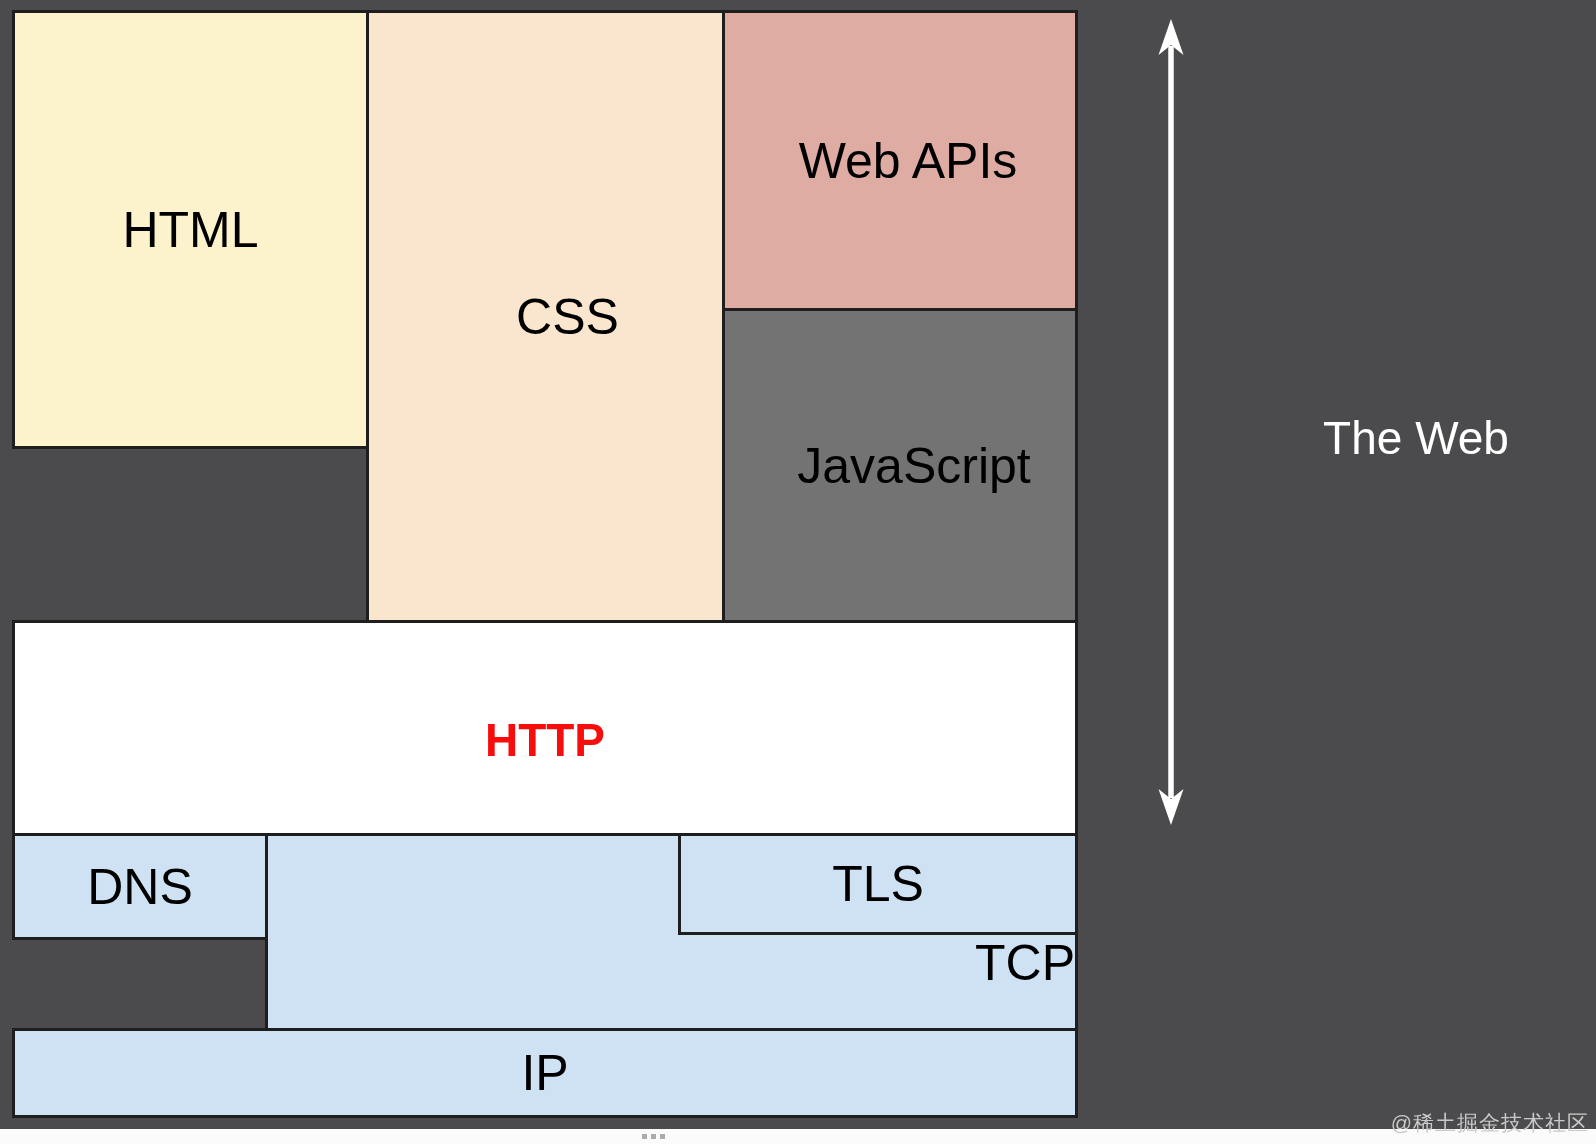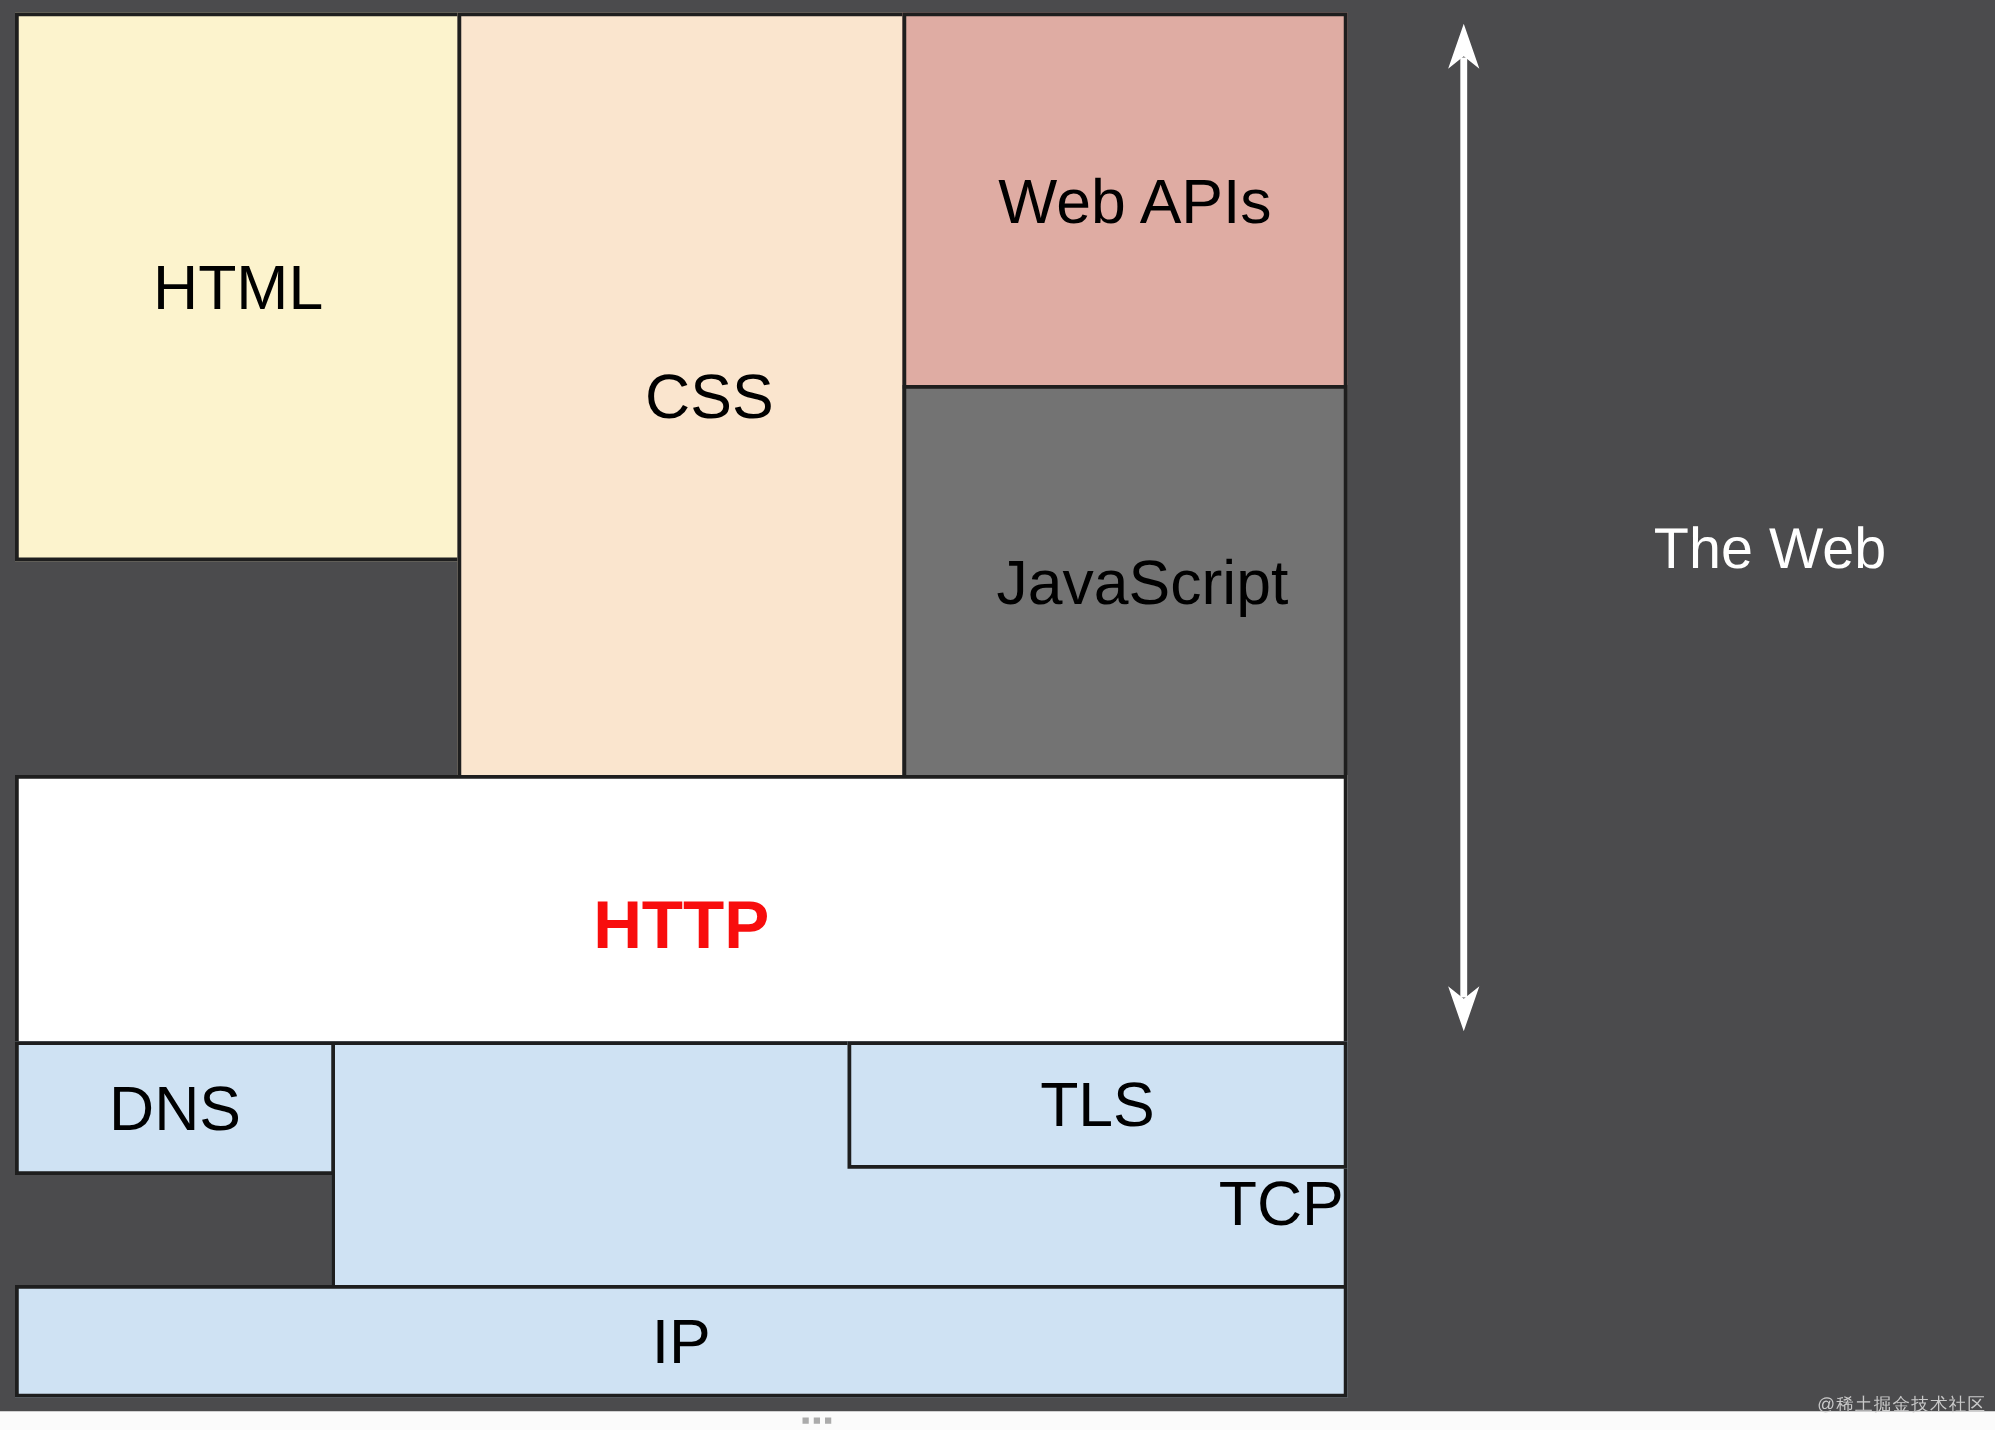--- a/index.html
+++ b/index.html
@@ -27,21 +27,21 @@
     color: #000000;
     white-space: nowrap;
   }
   
   .html-box       { left: 12px;  top: 10px;  width: 357px;  height: 439px; background: #FCF3CD; }
   .css-box        { left: 366px; top: 10px;  width: 359px;  height: 613px; background: #FAE5CE; }
   .webapis-box    { left: 722px; top: 10px;  width: 356px;  height: 301px; background: #DFACA3; }
   .javascript-box { left: 722px; top: 308px; width: 356px;  height: 315px; background: #F2CFCC; }
   
   .http-box       { left: 12px;  top: 620px; width: 1066px; height: 216px; background: #FFFFFF; }
-  .http-box span  { font-size: 54px; font-weight: 700; color: #F80D0D; margin-top: 24px; }
+  .http-box span  { font-size: 46px; font-weight: 700; color: #F80D0D; margin-top: 24px; }
   
   .dns-box        { left: 12px;  top: 833px;  width: 256px; height: 107px; background: #CFE2F3; }
   .udp-box        { left: 12px;  top: 937px;  width: 256px; height: 94px;  background: #CFE2F3; }
   .tcp-box        { left: 265px; top: 833px;  width: 813px; height: 198px; background: #CFE2F3; }
   .tls-box        { left: 678px; top: 833px;  width: 400px; height: 102px; background: #CFE2F3; }
   .ip-box         { left: 12px;  top: 1028px; width: 1066px; height: 90px; background: #CFE2F3; }
   .tcp-box { display: block; }
   .tcp-label {
     position: absolute;
     left: 0; right: 0;
@@ -85,21 +85,21 @@
   .dots i {
     width: 5px;
     height: 5px;
     background: #ABABAB;
     display: block;
   }
   .watermark {
     position: absolute;
     right: 7px;
     top: 1112px;
-    font-size: 14px;
+    font-size: 21px;
     line-height: 22px;
     color: #C9C9C9;
     letter-spacing: 1px;
   }
 </style>
 </head>
 <body>
 
 <div class="stage">
 

